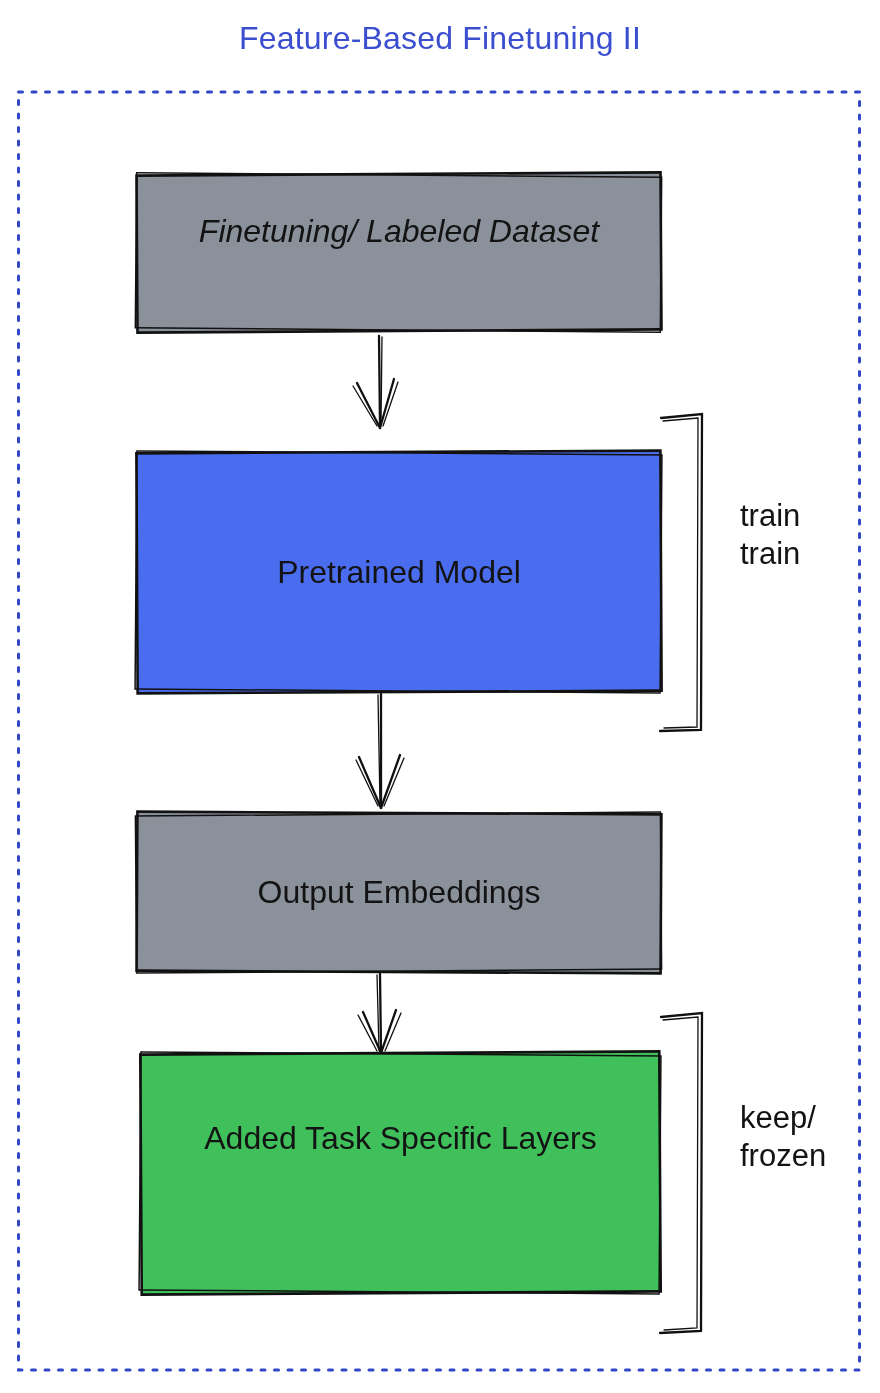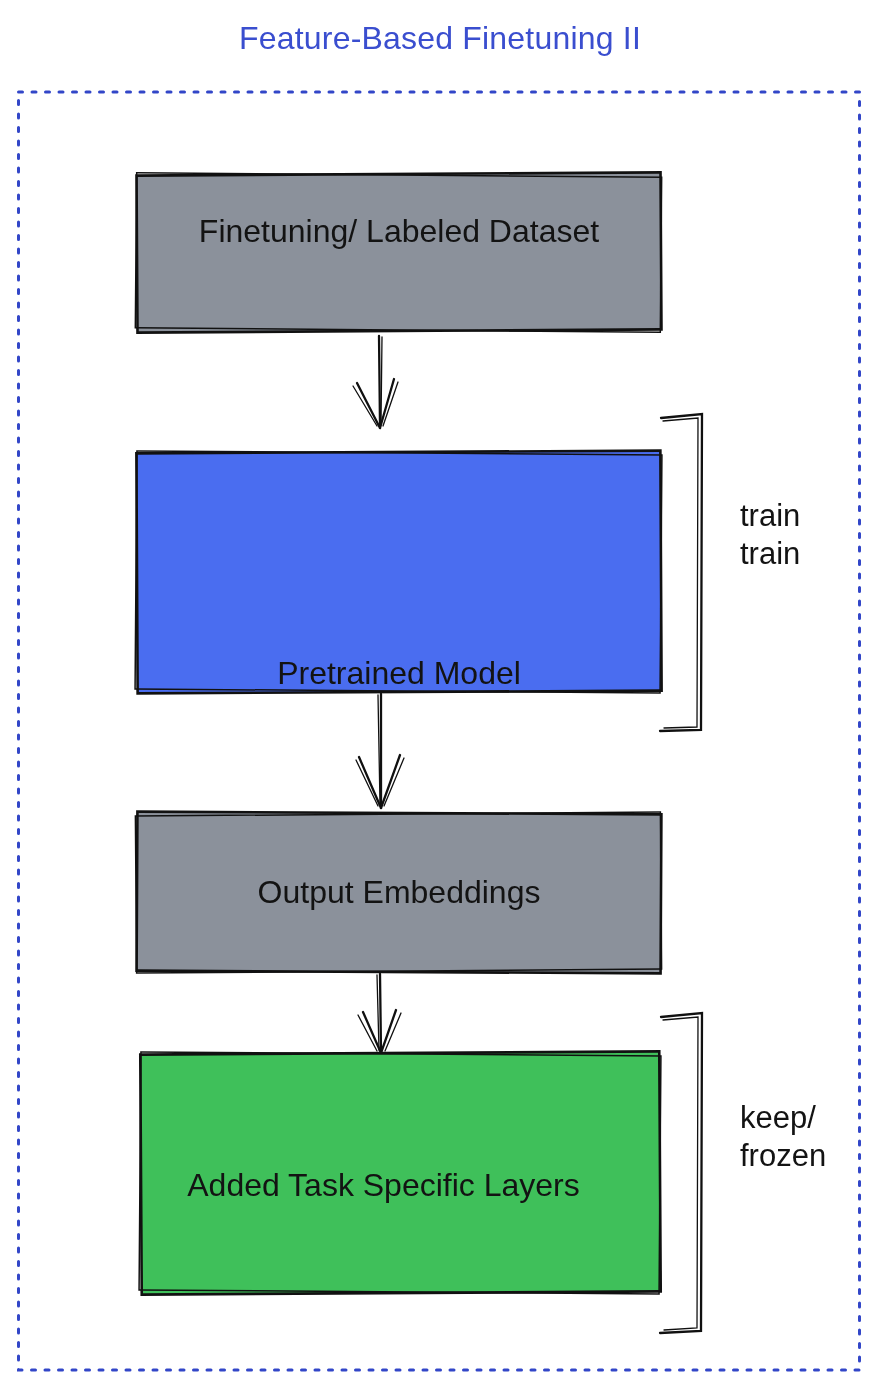--- a/index.html
+++ b/index.html
@@ -9,24 +9,24 @@
   .title{
     position:absolute;left:0;top:20px;width:880px;
     text-align:center;font-size:32px;font-weight:400;
     color:#3a4ecf;letter-spacing:0.2px;
   }
   .node-label{
     position:absolute;display:flex;align-items:center;justify-content:center;
     color:#131313;font-size:32px;white-space:nowrap;pointer-events:none;
   }
   .lbl-1{left:137px;top:174px;width:524px;height:157px;}
-  .lbl-1 span{transform:translateY(-21px);}
-  .lbl-2{left:137px;top:452px;width:524px;height:240px;align-items:flex-end;}
+  .lbl-1 span{transform:translateY(-21px);font-style:italic;}
+  .lbl-2{left:137px;top:452px;width:524px;height:240px;}
   .lbl-3{left:137px;top:813px;width:524px;height:159px;}
-  .lbl-4{left:124px;top:1053px;width:519px;height:171px;margin-top:47px;}
+  .lbl-4{left:141px;top:1053px;width:519px;height:171px;}
   .annotation{
     position:absolute;color:#131313;font-size:31px;line-height:38px;
     white-space:nowrap;
   }
   .ann-keep-frozen{left:740px;top:497px;}
   .ann-train-update{left:740px;top:1099px;}
   .boxfill{stroke:#111111;stroke-width:2.6;}
   .boxline{fill:none;stroke:#111111;stroke-width:1.5;}
   .ink{stroke:#101010;fill:none;stroke-linecap:round;}
   .w1{stroke-width:2.3;}

